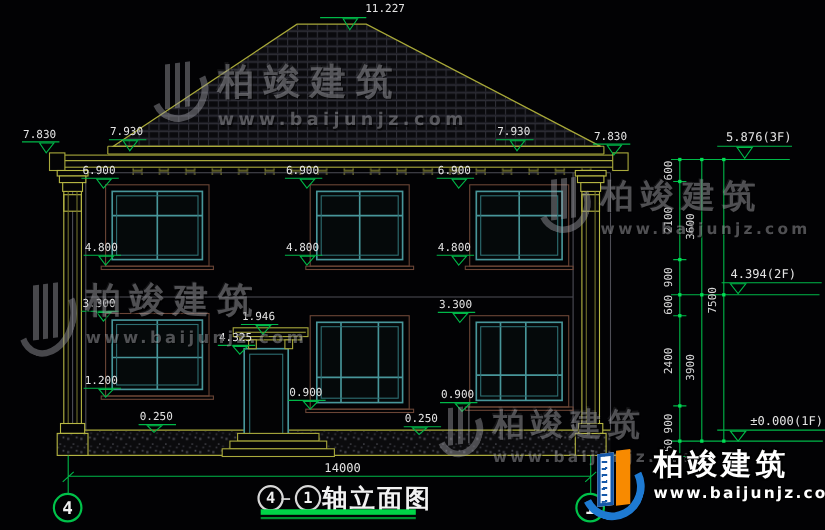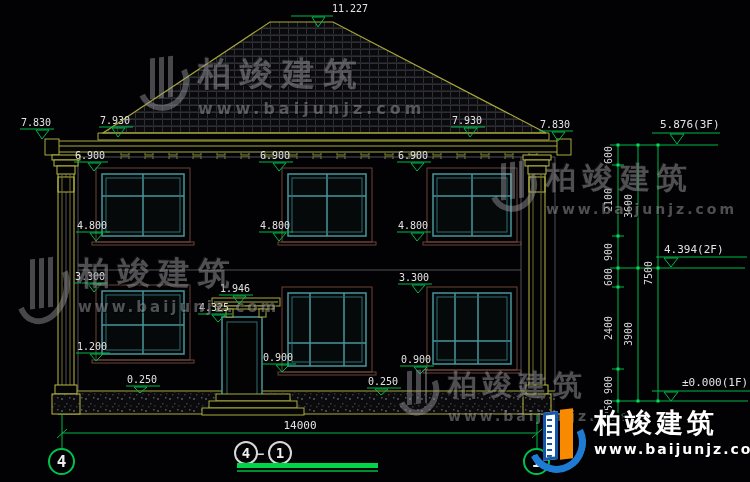--- a/index.html
+++ b/index.html
@@ -3,21 +3,21 @@
 <meta charset="utf-8">
 <style>
   html,body{margin:0;padding:0;background:#000;}
   #stage{position:relative;width:750px;height:482px;background:#020204;overflow:hidden;
          font-family:"DejaVu Sans Mono","Liberation Mono",monospace;}
   #stage svg{position:absolute;left:0;top:0;}
   .lv{position:absolute;color:#e3e3e3;font-size:10px;line-height:11px;white-space:nowrap;}
   .lv.big{font-size:11px;}
   .rot{position:absolute;width:44px;height:12px;color:#d7d7d7;font-size:10px;line-height:12px;
        text-align:center;transform:rotate(-90deg);white-space:nowrap;}
-  .dimtot{position:absolute;left:272px;top:419px;width:56px;text-align:center;color:#e3e3e3;font-size:11px;}
+  .dimtot{position:absolute;left:272px;top:419px;width:56px;text-align:right;color:#e3e3e3;font-size:11px;}
   .axis-bubble{position:absolute;width:27px;height:27px;border:2px solid #00c24a;border-radius:50%;
        color:#eee;font-size:16px;font-weight:bold;display:flex;align-items:center;justify-content:center;
        box-sizing:border-box;background:rgba(0,0,0,.25);}
   .tcirc{position:absolute;width:24px;height:24px;border:2px solid #d8d8d8;border-radius:50%;
        color:#f0f0f0;font-size:14px;font-weight:bold;display:flex;align-items:center;justify-content:center;
        box-sizing:border-box;}
   .tdash{position:absolute;left:256px;top:446px;color:#d8d8d8;font-size:13px;font-weight:bold;}
   .ttext{position:absolute;left:293px;top:438px;color:#f2f2f2;font-size:23px;font-weight:bold;
        letter-spacing:2px;font-family:"DejaVu Sans",sans-serif;}
   .tul1{position:absolute;left:237px;top:463px;width:141px;height:5px;background:#00d447;}
@@ -280,20 +280,21 @@
   <div class="rot" style="left:607px;top:200px;">3600</div>
   <div class="rot" style="left:607px;top:328px;">3900</div>
   <div class="rot" style="left:627px;top:267px;">7500</div>
 
   <div class="axis-bubble" style="left:48px;top:448px;">4</div>
   <div class="axis-bubble" style="left:523px;top:448px;">1</div>
 
   <div class="tcirc" style="left:234px;top:441px;">4</div>
   <div class="tdash">—</div>
   <div class="tcirc" style="left:268px;top:441px;">1</div>
+  <div class="ttext">轴立面图</div>
   <div class="tul1"></div>
   <div class="tul2"></div>
 
   <div class="wm gray" style="left:136px;top:52px;">
     <div class="wm-icon" style="width:54px;height:62px;"></div>
     <div>
       <div class="wm-brand" style="font-size:33px;letter-spacing:9px;">柏竣建筑</div>
       <div class="wm-url" style="font-size:16px;letter-spacing:4px;">www.baijunjz.com</div>
     </div>
   </div>

